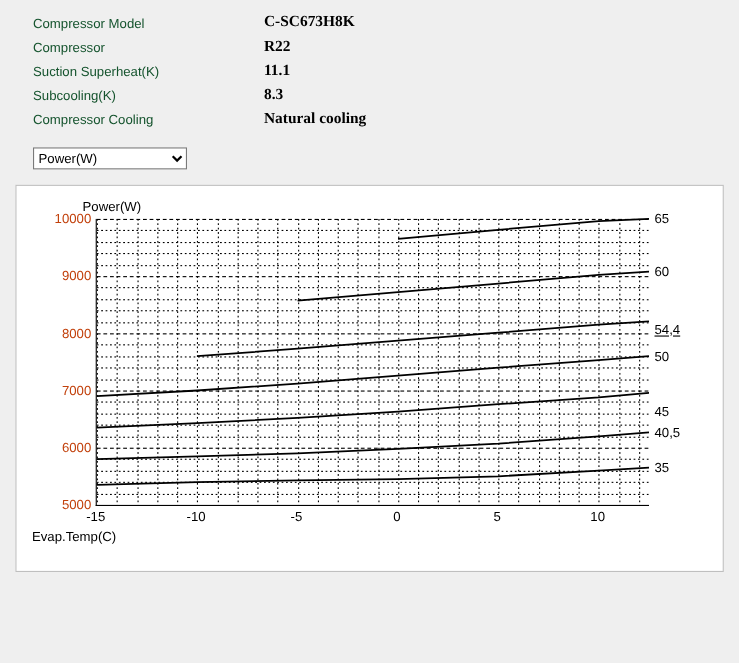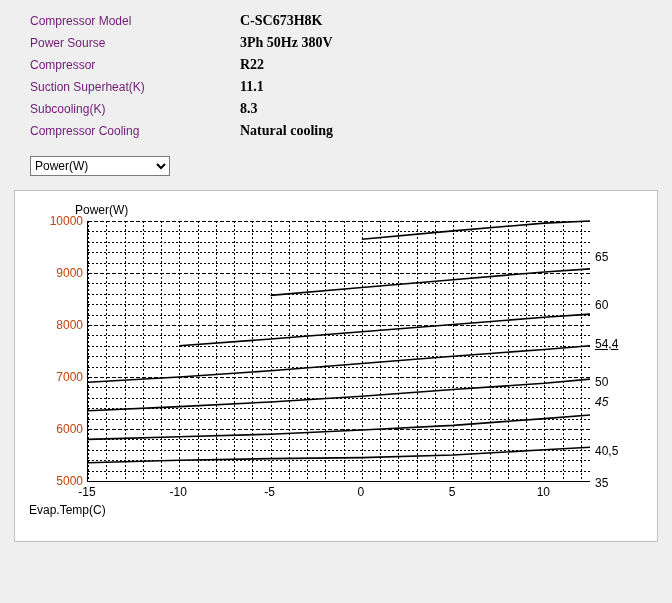--- a/index.html
+++ b/index.html
@@ -14,21 +14,21 @@
   .spec-block {
     padding: 10px 30px 8px 30px;
   }
   .spec-row {
     display: flex;
     height: 22px;
     align-items: center;
   }
   .spec-label {
     width: 210px;
-    color: #701a75;
+    color: #14532d;
   }
   .spec-value {
     font-weight: bold;
     color: #000;
     font-family: "Times New Roman", serif;
     font-size: 14px;
   }
   .dropdown-wrap {
     padding: 6px 0 10px 30px;
   }
@@ -107,45 +107,40 @@
     text-align: left;
     font-size: 12px;
     color:#000;
   }
   .series-label {
     position: absolute;
     left: 566px;
     font-size: 12px;
     color:#000;
     transform: translateY(-50%);
-    margin-top: 36px;
   }
   svg.lines {
     position:absolute;
     left:0; top:0;
     width:502px; height:260px;
     overflow:visible;
   }
   svg.lines path {
     fill:none;
     stroke:#000;
     stroke-width:1.6;
   }
 </style>
 </head>
 <body>
 
 <div class="spec-block" id="spec-block">
     <div class="spec-row">
       <div class="spec-label">Compressor Model</div>
       <div class="spec-value">C-SC673H8K</div>
-    </div>
-    <div class="spec-row">
-      <div class="spec-label">Power Sourse</div>
-      <div class="spec-value">3Ph  50Hz  380V</div>
     </div>
     <div class="spec-row">
       <div class="spec-label">Compressor</div>
       <div class="spec-value">R22</div>
     </div>
     <div class="spec-row">
       <div class="spec-label">Suction Superheat(K)</div>
       <div class="spec-value">11.1</div>
     </div>
     <div class="spec-row">
@@ -239,19 +234,19 @@
       <div class="ytick" style="top: 70px;">9000</div>
       <div class="ytick" style="top: 18px;">10000</div>
       <div class="xtick" style="left: 58px;">-15</div>
       <div class="xtick" style="left: 149.273px;">-10</div>
       <div class="xtick" style="left: 240.545px;">-5</div>
       <div class="xtick" style="left: 331.818px;">0</div>
       <div class="xtick" style="left: 423.091px;">5</div>
       <div class="xtick" style="left: 514.364px;">10</div>
       <div class="series-label" style="top: 244.2px;">35</div>
       <div class="series-label" style="top: 211.96px;">40,5</div>
-      <div class="series-label" style="top: 163px; font-style: italic;">45</div>
+      <div class="series-label" style="top: 193px;">45</div>
       <div class="series-label" style="top: 142.8px;">50</div>
-      <div class="series-label" style="top: 105px; text-decoration: underline;">54,4</div>
+      <div class="series-label" style="top: 119px; text-decoration: underline;">54,4</div>
       <div class="series-label" style="top: 65.84px;">60</div>
       <div class="series-label" style="top: 18px;">65</div>
     </div>
 </div>
 
 </body></html>

